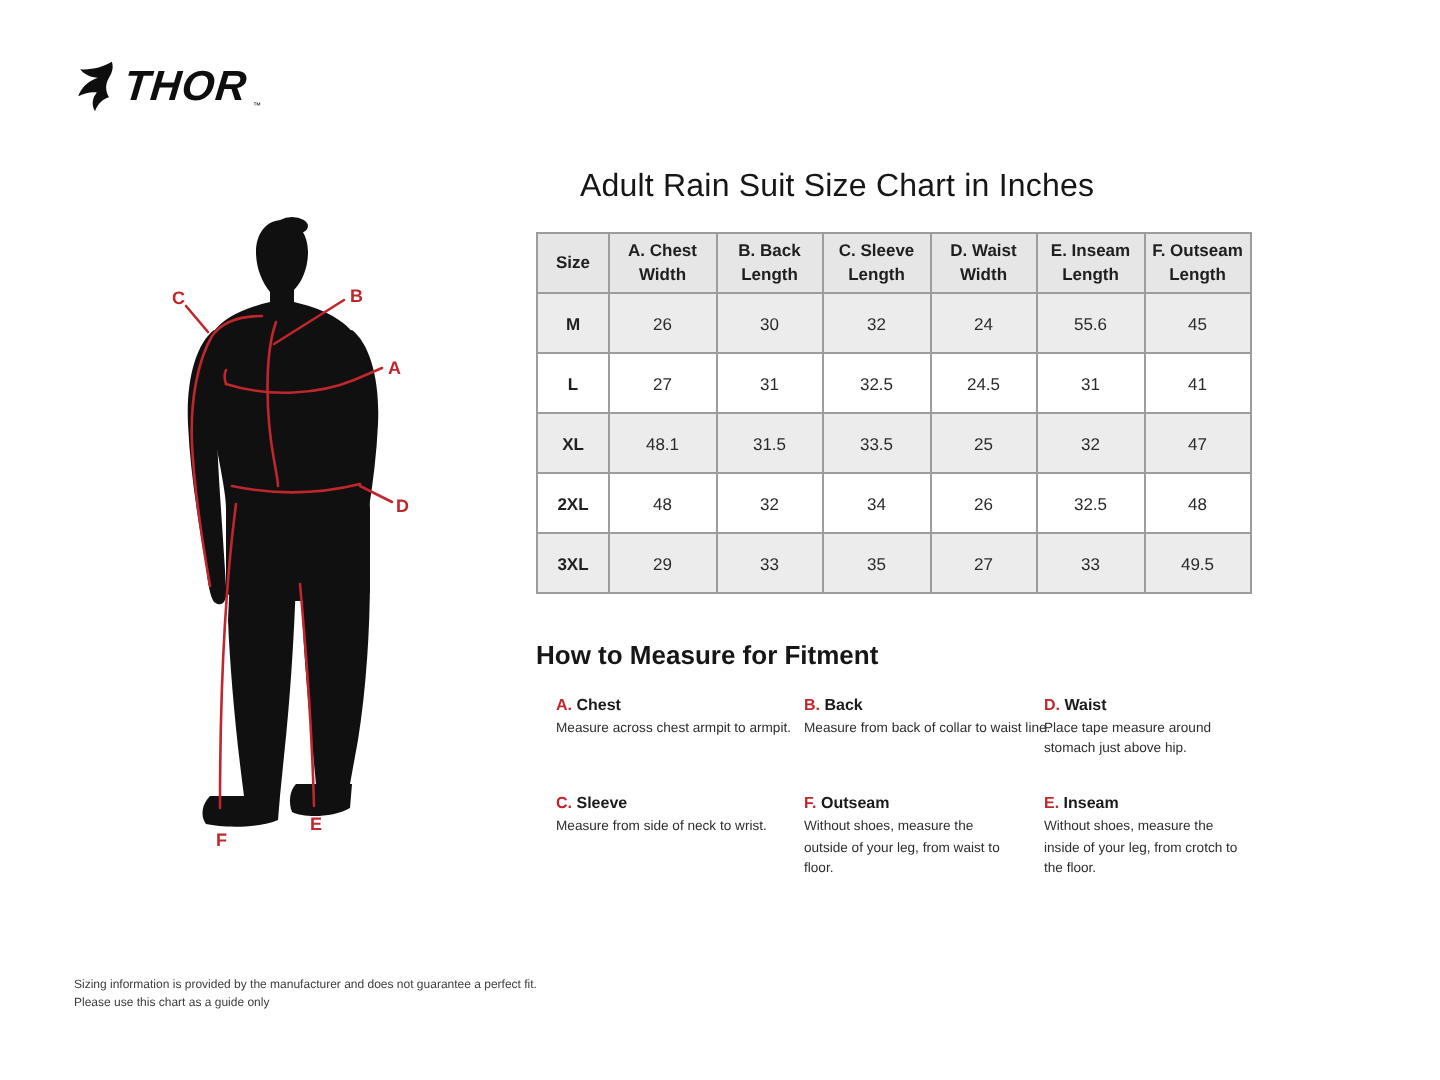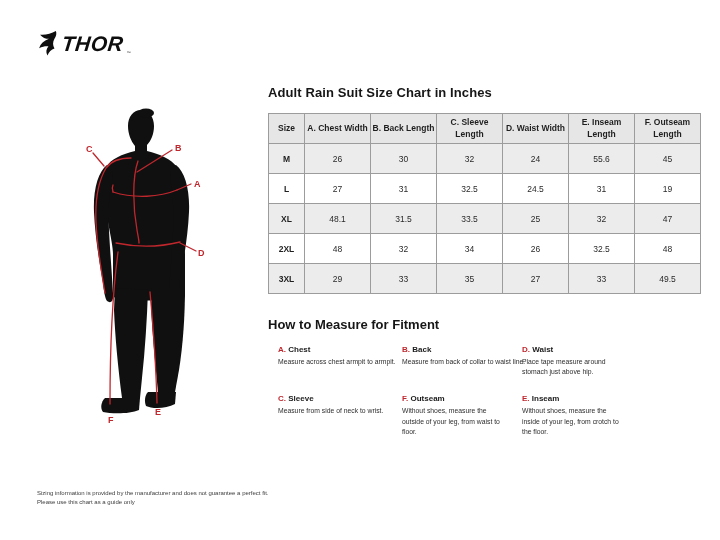--- a/index.html
+++ b/index.html
@@ -14,23 +14,23 @@
     color: #0e0e0e; transform: skewX(-6deg); line-height: 1; }
   .logo-tm { font-size: 4px; color: #0e0e0e; align-self: flex-end; margin-bottom: 2px; }
 
   
   .figure { position: absolute; left: 70px; top: 98px; width: 160px; height: 335px; }
   .figure svg { display: block; width: 100%; height: 100%; }
   .diag-label { font-family: "Liberation Sans", sans-serif; font-size: 9px; font-weight: bold; fill: #c0272d; }
 
   
   .content { position: absolute; left: 268px; top: 85px; width: 362px; }
-  .chart-title { font-size: 13px; font-weight: bold; color: #161616; letter-spacing: 0.1px; }
-
-  table.size-table { border-collapse: collapse; table-layout: fixed; width: 433px; margin-top: 13px; }
+  .chart-title { font-size: 16px; font-weight: normal; color: #161616; letter-spacing: 0.1px; margin-left: 22px; }
+
+  table.size-table { border-collapse: collapse; table-layout: fixed; width: 358px; margin-top: 13px; }
   .size-table th, .size-table td { border: 1px solid #9c9c9c; text-align: center; vertical-align: middle;
     font-size: 8.5px; color: #2a2a2a; padding: 2px 1px; }
   .size-table thead th { background: #e6e6e6; font-weight: bold; height: 30px; line-height: 1.3; color: #1f1f1f; }
   .size-table tbody tr { height: 30px; }
   .size-table tbody tr:nth-child(odd) td { background: #ececec; }
   .size-table tbody tr:nth-child(even) td { background: #ffffff; }
   .size-table td.size-col { font-weight: bold; color: #1f1f1f; }
 
   .measure-title { font-size: 13px; font-weight: bold; color: #161616; margin-top: 23px; }
   .measure-grid { display: grid; grid-template-columns: 124px 120px 1fr; row-gap: 17px; margin-top: 13px; }
@@ -143,21 +143,21 @@
           <td>55.6</td>
           <td>45</td>
         </tr>
         <tr>
           <td class="size-col">L</td>
           <td>27</td>
           <td>31</td>
           <td>32.5</td>
           <td>24.5</td>
           <td>31</td>
-          <td>19</td>
+          <td>41</td>
         </tr>
         <tr>
           <td class="size-col">XL</td>
           <td>48.1</td>
           <td>31.5</td>
           <td>33.5</td>
           <td>25</td>
           <td>32</td>
           <td>47</td>
         </tr>

